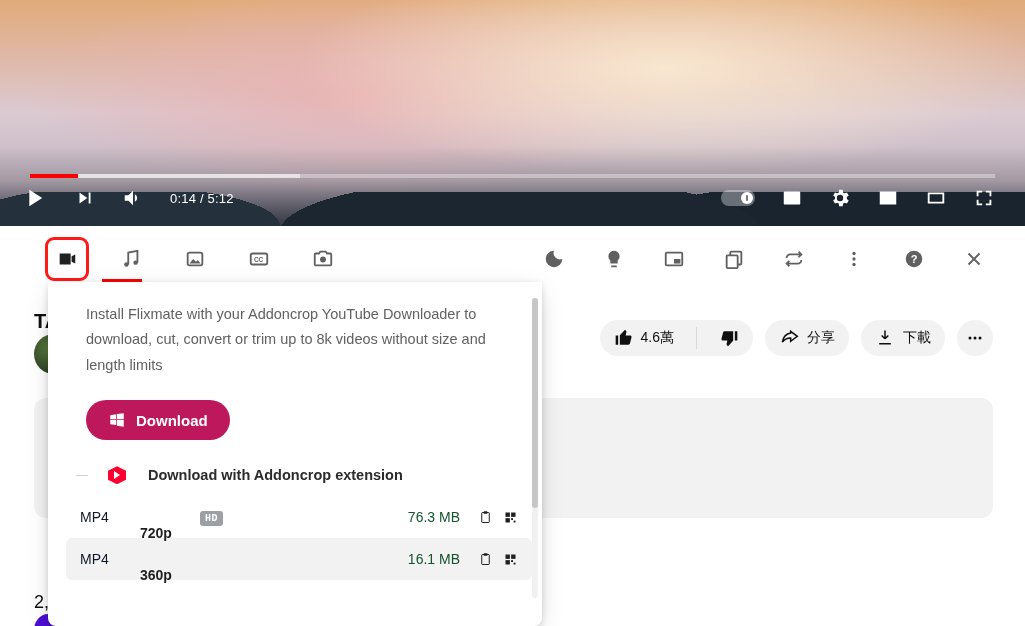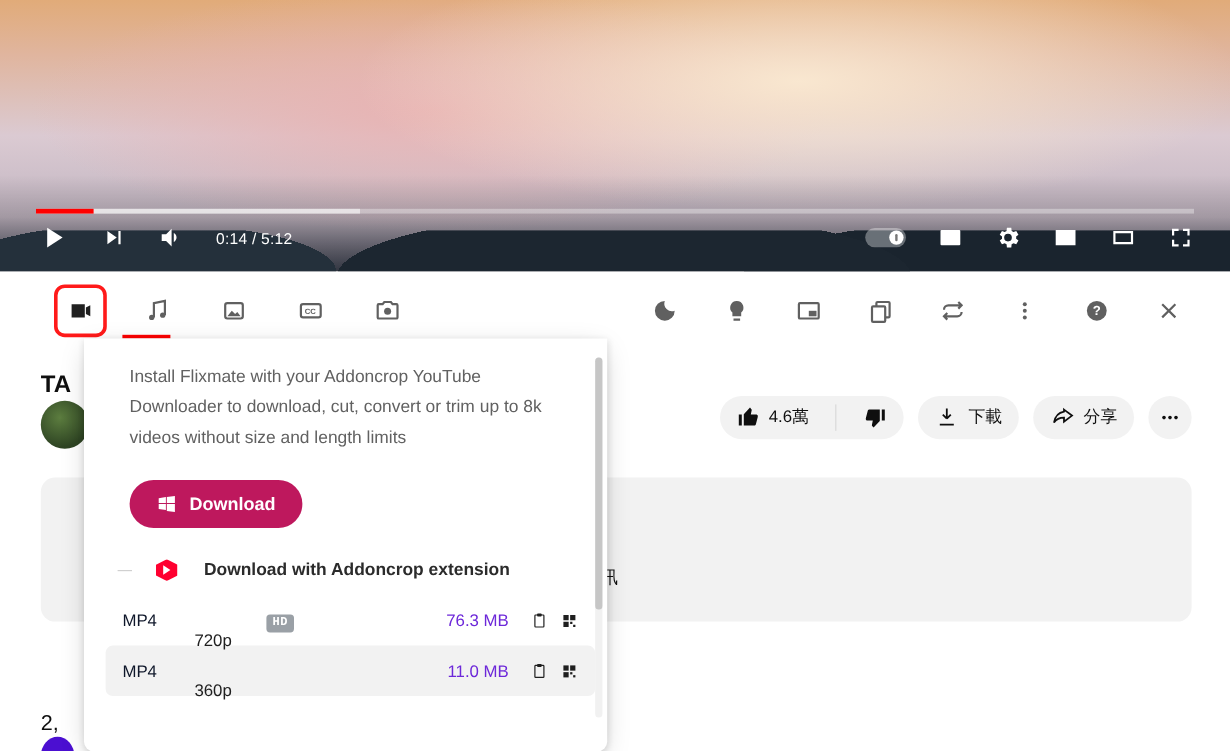--- a/index.html
+++ b/index.html
@@ -28,21 +28,21 @@
   }
   .progress {
     position: absolute; left: 30px; right: 30px; bottom: 48px; height: 4px;
     background: rgba(255,255,255,0.35);
   }
   .progress .buffered { position:absolute; left:0; top:0; bottom:0; width:28%; background: rgba(255,255,255,0.55); }
   .progress .played   { position:absolute; left:0; top:0; bottom:0; width:5%;  background: #ff0000; }
   .controls {
     position: absolute; left: 0; right: 0; bottom: 0; height: 48px;
     display: flex; align-items: center; color: #fff;
-    padding: 0 30px 8px 30px;
+    padding: 0 30px 8px 20px;
   }
   .ctrl { display:flex; align-items:center; justify-content:center; cursor:pointer; color:#fff; fill:#fff; }
   .ctrl.big svg { width:28px; height:28px; }
   .ctrl svg { width:22px; height:22px; fill: #fff; }
   .gap-md { margin-right: 26px; }
   .time { font-size: 13px; color: #fff; font-family: Arial, sans-serif; letter-spacing: 0.2px; }
   .grow { flex: 1 1 auto; }
   .autoplay-pill {
     width: 34px; height: 16px; border-radius: 10px; background: rgba(255,255,255,0.35);
     display:flex; align-items:center; justify-content:flex-end; padding:2px;
@@ -74,31 +74,31 @@
   .behind-avatar { position:absolute; left:34px; top:52px; width:40px; height:40px; border-radius:50%; background:radial-gradient(circle at 40% 35%, #5c7d3f 0%, #2e4423 70%); }
   .behind-description-box {
     position:absolute; left:34px; right:32px; top:116px; height:120px;
     background:#f2f2f2; border-radius:12px;
   }
   .behind-desc-text { position:absolute; left:500px; top:190px; font-size:15px; color:#0f0f0f; }
   .behind-count { position:absolute; left:34px; top:310px; font-size:18px; color:#0f0f0f; }
   .purple-blob { position:absolute; left:34px; top:332px; width:28px; height:16px; background:#4b0fd1; border-radius:14px 14px 0 0 / 16px 16px 0 0; }
 
   
-  .chips { position:absolute; right:32px; top:48px; display:flex; align-items:center; gap:12px; }
+  .chips { position:absolute; right:32px; top:38px; display:flex; align-items:center; gap:12px; }
   .chip { height:36px; border-radius:18px; background:#f2f2f2; display:flex; align-items:center; padding:0 14px; color:#0f0f0f; font-size:14px; font-weight:500; cursor:pointer; gap:8px; }
   .chip svg { width:20px; height:20px; fill:#0f0f0f; }
   .chip.like-dislike { padding:0; overflow:hidden; }
   .chip.like-dislike .half  { display:flex; align-items:center; gap:7px; height:100%; padding:0 14px; }
   .chip.like-dislike .divider { width:1px; height:22px; background:#d9d9d9; }
   .chip.more { width:36px; padding:0; justify-content:center; }
 
   
   .popup {
-    position:absolute; left:70px; top:0; width:436px; height:344px;
+    position:absolute; left:48px; top:0; width:494px; height:344px;
     background:#fff; border-radius:0 0 8px 8px;
     box-shadow: 0 6px 24px -6px rgba(0,0,0,0.25), 0 2px 6px rgba(0,0,0,0.12);
     overflow:hidden;
   }
   .popup-scroll { position:absolute; right:4px; top:16px; width:6px; height:300px; background:#f1f1f1; border-radius:3px; }
   .popup-scroll .thumb { position:absolute; left:0; top:0; width:100%; height:210px; background:#c6c6c6; border-radius:3px; }
   .popup-inner { padding: 20px 40px 10px 38px; }
   .popup-text { color:#616161; font-size:14.5px; line-height:1.75; }
   .dl-btn {
     margin-top:22px; display:inline-flex; align-items:center; gap:10px;
@@ -112,24 +112,24 @@
     width:18px; height:18px; background:#ff0030;
     clip-path: polygon(50% 0, 100% 25%, 100% 75%, 50% 100%, 0 75%, 0 25%);
     position:relative;
   }
   .addon-logo::after { content:""; position:absolute; left:6px; top:5px; width:0; height:0; border-left:6px solid #fff; border-top:4px solid transparent; border-bottom:4px solid transparent; }
   .section-title { font-size:14.5px; font-weight:700; color:#2b2b2b; }
   .rows { margin-left:-20px; margin-right:-30px; }
   .row { height:42px; display:flex; align-items:center; padding:0 14px; font-size:14px; color:#2b2b2b; }
   .row.alt { background:#f2f2f2; border-radius:6px; }
   .row .fmt { width:60px; color:#0f172a; }
-  .row .qual { width:60px; font-weight:400; color:#1f1f1f;margin-top:32px; }
+  .row .qual { width:60px; font-weight:700; color:#1f1f1f;margin-top:32px; }
   .row .hd   { width:40px; }
   .hd-badge { display:inline-block; background:#9aa0a6; color:#fff; font-size:10px; font-weight:700; padding:2px 5px; border-radius:3px; letter-spacing:0.5px;font-family:Liberation Mono, monospace; }
-  .row .size { flex:1; text-align:right; color:#6d28d9; padding-right:18px; }
+  .row .size { flex:1; text-align:right; color:#14532d; padding-right:18px; }
   .row .icons { display:flex; gap:10px; color:#1f1f1f; }
   .row .icons svg { width:15px; height:15px; fill:#1f1f1f; }
 </style>
 </head>
 <body>
 
 <div class="player">
   <div class="player-bottom"></div>
   <div class="dark-hills"></div>
   <div class="progress">
@@ -290,29 +290,29 @@
       </div>
       <div class="divider"></div>
       <div class="half">
         <svg viewBox="0 0 24 24">
             <path d="M22 4h-3v11h3V4zM3 13.5c0 1 .8 1.5 1.8 1.5H10l-.9 4.3c-.1.5.1 1 .5 1.3l1.2 1.4L17 15.4V4H6.6c-.8 0-1.5.6-1.7 1.4l-1.8 7c-.1.4-.1.7-.1 1.1z"></path>
           </svg>
       </div>
     </div>
     <div class="chip">
       <svg viewBox="0 0 24 24">
+          <path d="M14 4l8 6-8 6v-4c-5 0-8 2-10 5 1-6 4-10 10-11V4z" fill="none" stroke="#0f0f0f" stroke-width="1.8"></path>
+        </svg>
+      <span>分享</span>
+    </div>
+    <div class="chip">
+      <svg viewBox="0 0 24 24">
           <path d="M12 3v10m0 0l-4-4m4 4l4-4M5 19h14" fill="none" stroke="#0f0f0f" stroke-width="1.8"></path>
         </svg>
       <span>下載</span>
-    </div>
-    <div class="chip">
-      <svg viewBox="0 0 24 24">
-          <path d="M14 4l8 6-8 6v-4c-5 0-8 2-10 5 1-6 4-10 10-11V4z" fill="none" stroke="#0f0f0f" stroke-width="1.8"></path>
-        </svg>
-      <span>分享</span>
     </div>
     <div class="chip more">
       <svg viewBox="0 0 24 24">
           <circle cx="6" cy="12" r="1.8"></circle>
           <circle cx="12" cy="12" r="1.8"></circle>
           <circle cx="18" cy="12" r="1.8"></circle>
         </svg>
     </div>
   </div>
 
@@ -350,21 +350,21 @@
                 <rect x="4" y="13" width="7" height="7"></rect>
                 <rect x="13" y="13" width="3" height="3"></rect>
                 <rect x="17" y="17" width="3" height="3"></rect>
               </svg>
             </div>
           </div>
           <div class="row alt">
             <div class="fmt">MP4</div>
             <div class="qual">360p</div>
             <div class="hd"></div>
-            <div class="size">11.0 MB</div>
+            <div class="size">16.1 MB</div>
             <div class="icons">
               <svg viewBox="0 0 24 24">
                 <rect x="6" y="4" width="12" height="16" rx="1" fill="none" stroke="#1f1f1f" stroke-width="1.6"></rect>
                 <rect x="9" y="2" width="6" height="4" rx="1"></rect>
               </svg>
               <svg viewBox="0 0 24 24">
                 <rect x="4" y="4" width="7" height="7"></rect>
                 <rect x="13" y="4" width="7" height="7"></rect>
                 <rect x="4" y="13" width="7" height="7"></rect>
                 <rect x="13" y="13" width="3" height="3"></rect>

